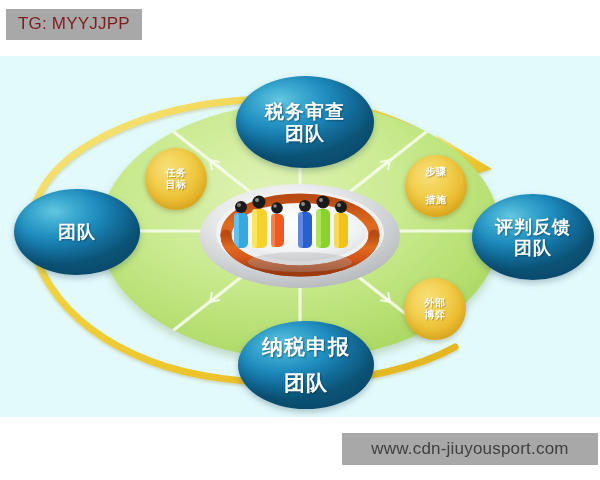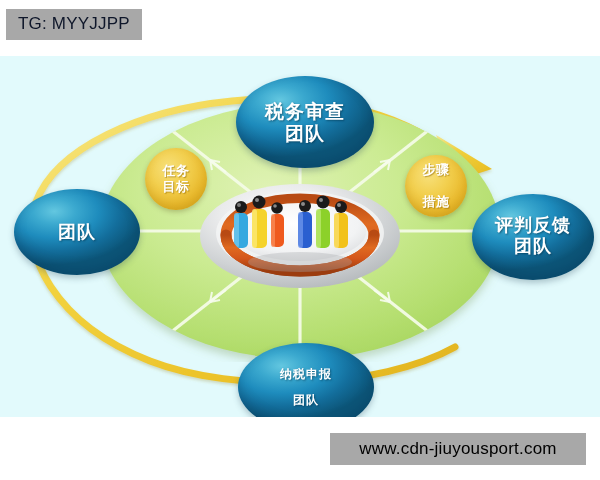--- a/index.html
+++ b/index.html
@@ -14,21 +14,21 @@
     overflow: hidden;
     font-family: "Liberation Sans", sans-serif;
   }
 
   
   #tg-badge {
     position: absolute;
     left: 6px;
     top: 9px;
     background: #a8a8a8;
-    color: #0f172a;
+    color: #7f1d1d;
     font-size: 17px;
     line-height: 24px;
     padding: 3px 12px 4px 12px;
     letter-spacing: 0.2px;
     white-space: nowrap;
     font-family: "Liberation Sans", sans-serif;
     text-align: center;
   }
 
   
@@ -87,42 +87,42 @@
     font-weight: bold;
     text-shadow: 1px 1px 2px rgba(0,40,60,0.55);
     line-height: 1.18;
     letter-spacing: 1px;
   }
   .node-blue .l1 { display:block; }
   .node-blue .l2 { display:block; }
 
   #node-top    { left: 236px; top: 20px;  width: 138px; height: 92px;  font-size: 19px; }
   #node-left   { left: 14px;  top: 133px; width: 126px; height: 86px;  font-size: 18px; }
-  #node-right  { left: 472px; top: 138px; width: 122px; height: 86px;  font-size: 18px; font-family: Liberation Mono, monospace; }
-  #node-bottom { left: 238px; top: 287px; width: 136px; height: 88px;  font-size: 12px; gap: 11px; }
+  #node-right  { left: 472px; top: 138px; width: 122px; height: 86px;  font-size: 18px; }
+  #node-bottom { left: 238px; top: 265px; width: 136px; height: 88px;  font-size: 21px; gap: 11px; }
 
   
   .node-gold {
     position: absolute;
     width: 62px;
     height: 62px;
     border-radius: 50%;
     background:
       radial-gradient(circle at 38% 32%,
         #f7e07a 0%, #f2cf4e 35%, #e9b92c 66%, #d9a519 100%);
     box-shadow: 0 2px 5px rgba(90,80,30,0.30), inset 0 -4px 8px rgba(150,110,0,0.22);
     display: flex;
     flex-direction: column;
     align-items: center;
     justify-content: center;
     color: #ffffff;
     text-align: center;
     font-family: "DejaVu Sans", sans-serif;
     font-weight: bold;
-    font-size: 13px;
+    font-size: 10px;
     line-height: 1.25;
     text-shadow: 1px 1px 1px rgba(140,100,0,0.55);
     letter-spacing: 0.5px;
   }
   .node-gold::before {
     content: "";
     position: absolute;
     left: -7px; top: -7px; right: -7px; bottom: -7px;
     border-radius: 50%;
     background: radial-gradient(circle, rgba(150,150,150,0.30) 60%, rgba(150,150,150,0.0) 72%);
@@ -130,26 +130,26 @@
   }
 
   #gold-tl { left: 145px; top: 92px; }
   #gold-tr { left: 405px; top: 99px; gap: 16px; }
   #gold-bl { left: 140px; top: 211px; }
   #gold-br { left: 404px; top: 222px; }
 
   
   #watermark {
     position: absolute;
-    left: 330px;
+    left: 342px;
     top: 433px;
     width: 256px;
     height: 32px;
     background: #a8a8a8;
-    color: #000000;
+    color: #404040;
     font-size: 17px;
     line-height: 32px;
     text-align: center;
     letter-spacing: 0.2px;
     white-space: nowrap;
     font-family: "Liberation Sans", sans-serif;
   }
 </style>
 </head>
 <body>
@@ -339,16 +339,20 @@
     <span class="l1">任务</span>
     <span class="l2">目标</span>
   </div>
 
   <div class="node-gold" id="gold-tr">
     <span class="l1">步骤</span>
     <span class="l2">措施</span>
   </div>
 
 
+  <div class="node-gold" id="gold-br">
+    <span class="l1">外部</span>
+    <span class="l2">博弈</span>
+  </div>
 
 </div>
 
 <div id="watermark">www.cdn-jiuyousport.com</div>
 
 </body></html>

